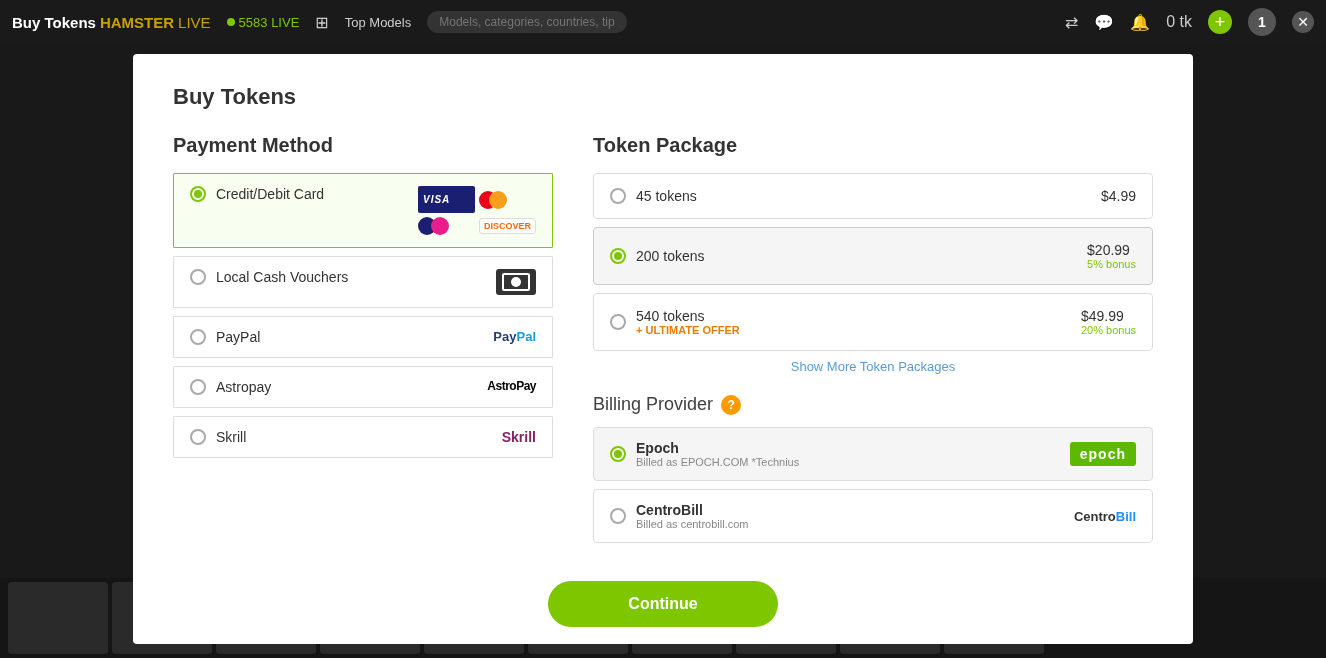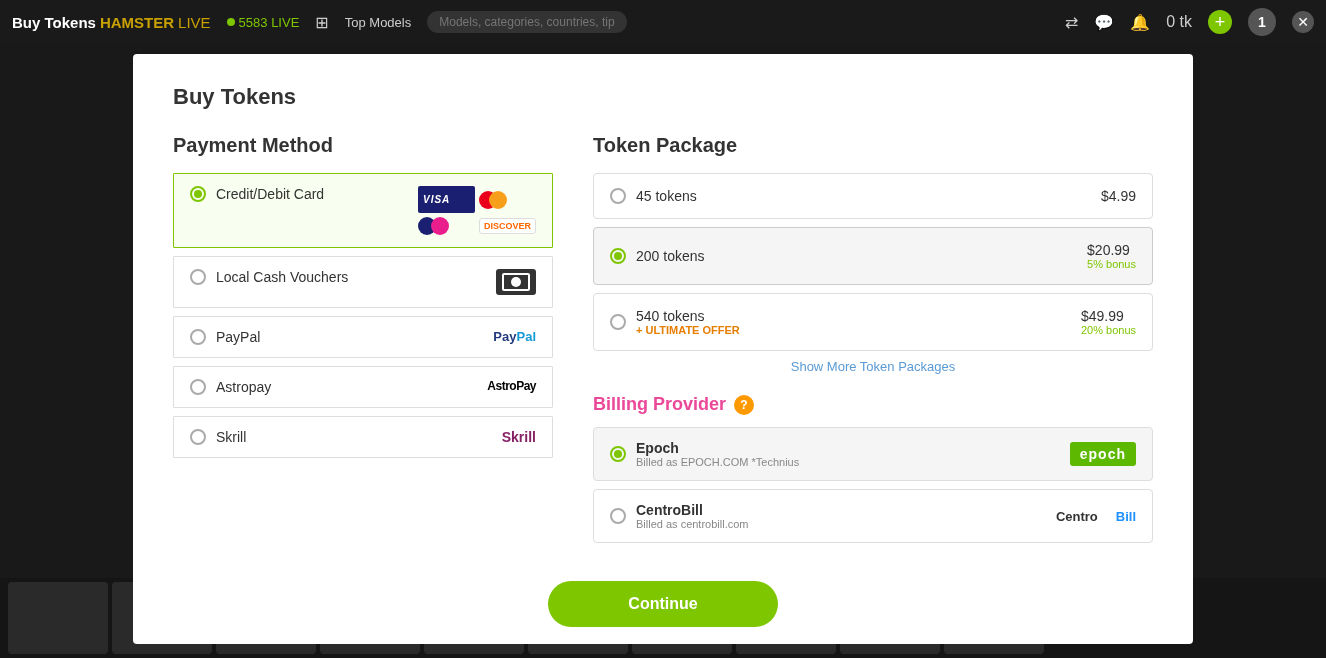--- a/index.html
+++ b/index.html
@@ -372,22 +372,22 @@
 
     
     .billing-section-header {
       display: flex;
       align-items: center;
       gap: 8px;
       margin-bottom: 12px;
     }
     .billing-title {
       font-size: 18px;
-      font-weight: bold;
-      color: #ec4899;
+      font-weight: normal;
+      color: #404040;
     }
     .help-icon {
       width: 20px; height: 20px;
       background: #f90;
       border-radius: 50%;
       display: flex; align-items: center; justify-content: center;
       color: #fff;
       font-size: 12px;
       font-weight: bold;
       cursor: pointer;
@@ -428,21 +428,21 @@
       font-weight: bold;
       padding: 4px 10px;
       border-radius: 3px;
       letter-spacing: 1px;
     }
     .centrobill-logo {
       font-size: 13px;
       font-weight: bold;
       color: #333;
     }
-    .centrobill-logo span { color: #1e90ff; margin-left: 18px; }
+    .centrobill-logo span { color: #1e90ff; }
 
     
     .continue-wrap {
       margin-top: 30px;
       text-align: center;
     }
     .continue-btn {
       background: #7ec600;
       color: #fff;
       border: none;

